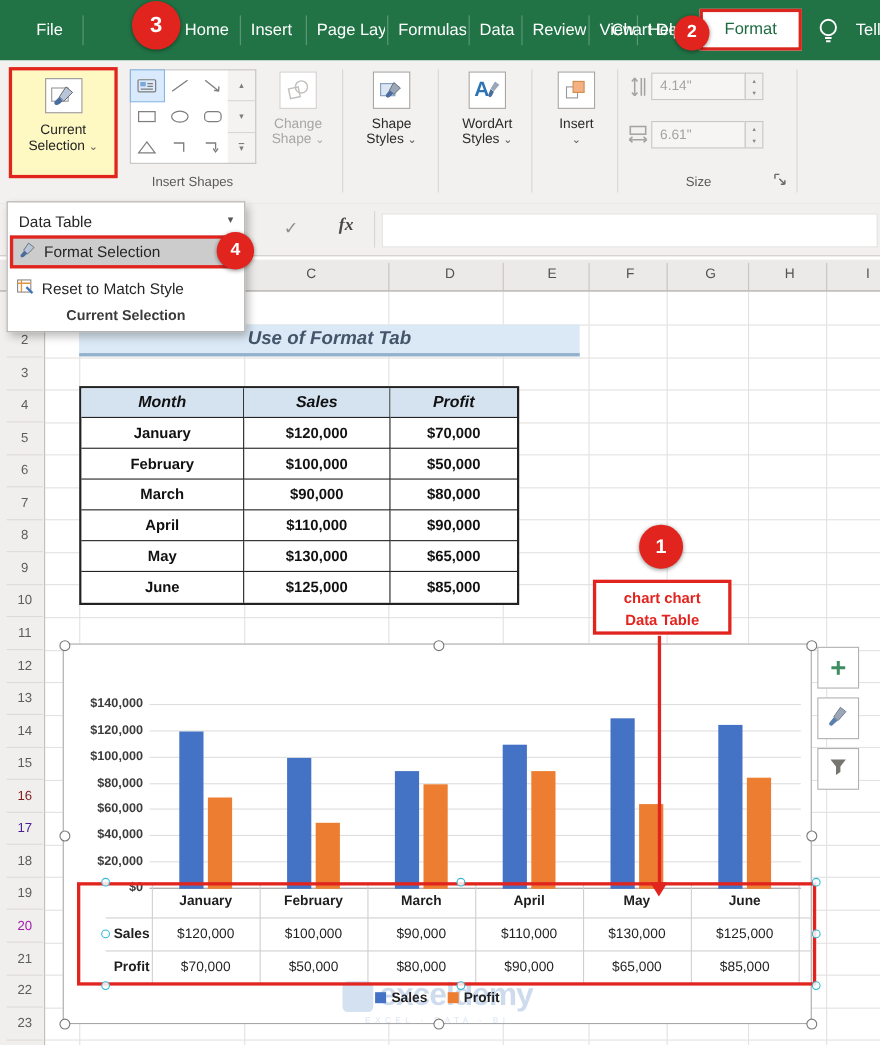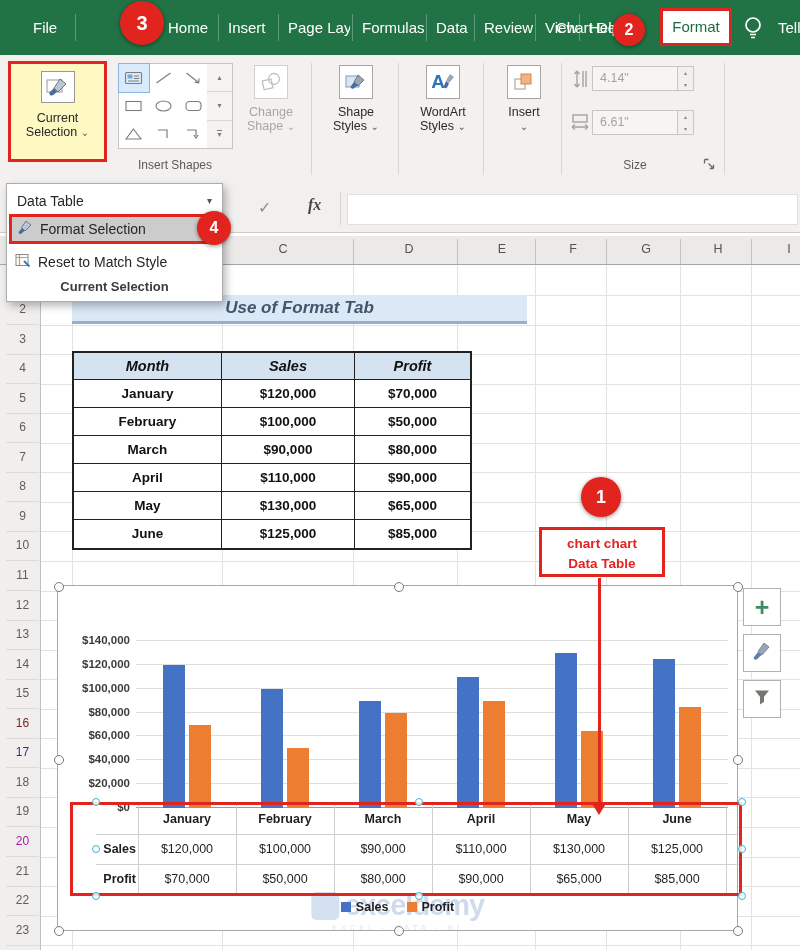--- a/index.html
+++ b/index.html
@@ -1,21 +1,21 @@
 <!DOCTYPE html>
 <html><head>
 <meta charset="utf-8">
 <style>
   html,body{margin:0;padding:0;background:#fff;}
   #app{position:relative;width:800px;height:950px;overflow:hidden;font-family:"Liberation Sans",sans-serif;background:#fff;}
   
   #tabbar{position:absolute;left:0;top:0;width:800px;height:55px;background:#217346;z-index:8;}
   .tab{position:absolute;top:0;height:55px;line-height:55px;color:#fff;font-size:15px;white-space:nowrap;overflow:hidden;display:inline-block;}
   .tsep{position:absolute;top:14px;width:1px;height:27px;background:rgba(255,255,255,.28);}
-  #format-tab{position:absolute;left:660px;top:8px;width:72px;height:38px;background:#fff;border:3px solid #d9261f;box-sizing:border-box;color:#1c6b40;font-size:15px;text-align:center;line-height:32px;}
+  #format-tab{position:absolute;left:636px;top:8px;width:93px;height:38px;background:#fff;border:3px solid #d9261f;box-sizing:border-box;color:#1c6b40;font-size:15px;text-align:center;line-height:32px;}
   #bulb{position:absolute;left:742px;top:15px;}
   
   .rc{position:absolute;border-radius:50%;background:#e2241f;color:#fff;font-weight:bold;display:flex;align-items:center;justify-content:center;box-shadow:0 1px 4px rgba(0,0,0,.45);z-index:9;}
   #c3{left:120px;top:1px;width:44px;height:44px;font-size:20px;}
   #c2{left:613px;top:14px;width:32px;height:32px;font-size:16px;}
   #c4{left:197px;top:211px;width:34px;height:34px;font-size:16px;z-index:12;}
   #c1{left:581px;top:477px;width:40px;height:40px;font-size:18px;z-index:7;}
   
   #ribbon{position:absolute;left:0;top:55px;width:800px;height:130px;background:#f2f1ef;border-bottom:1px solid #d6d4d2;z-index:8;}
   .rdiv{position:absolute;top:8px;width:1px;height:112px;background:#d9d7d5;}

